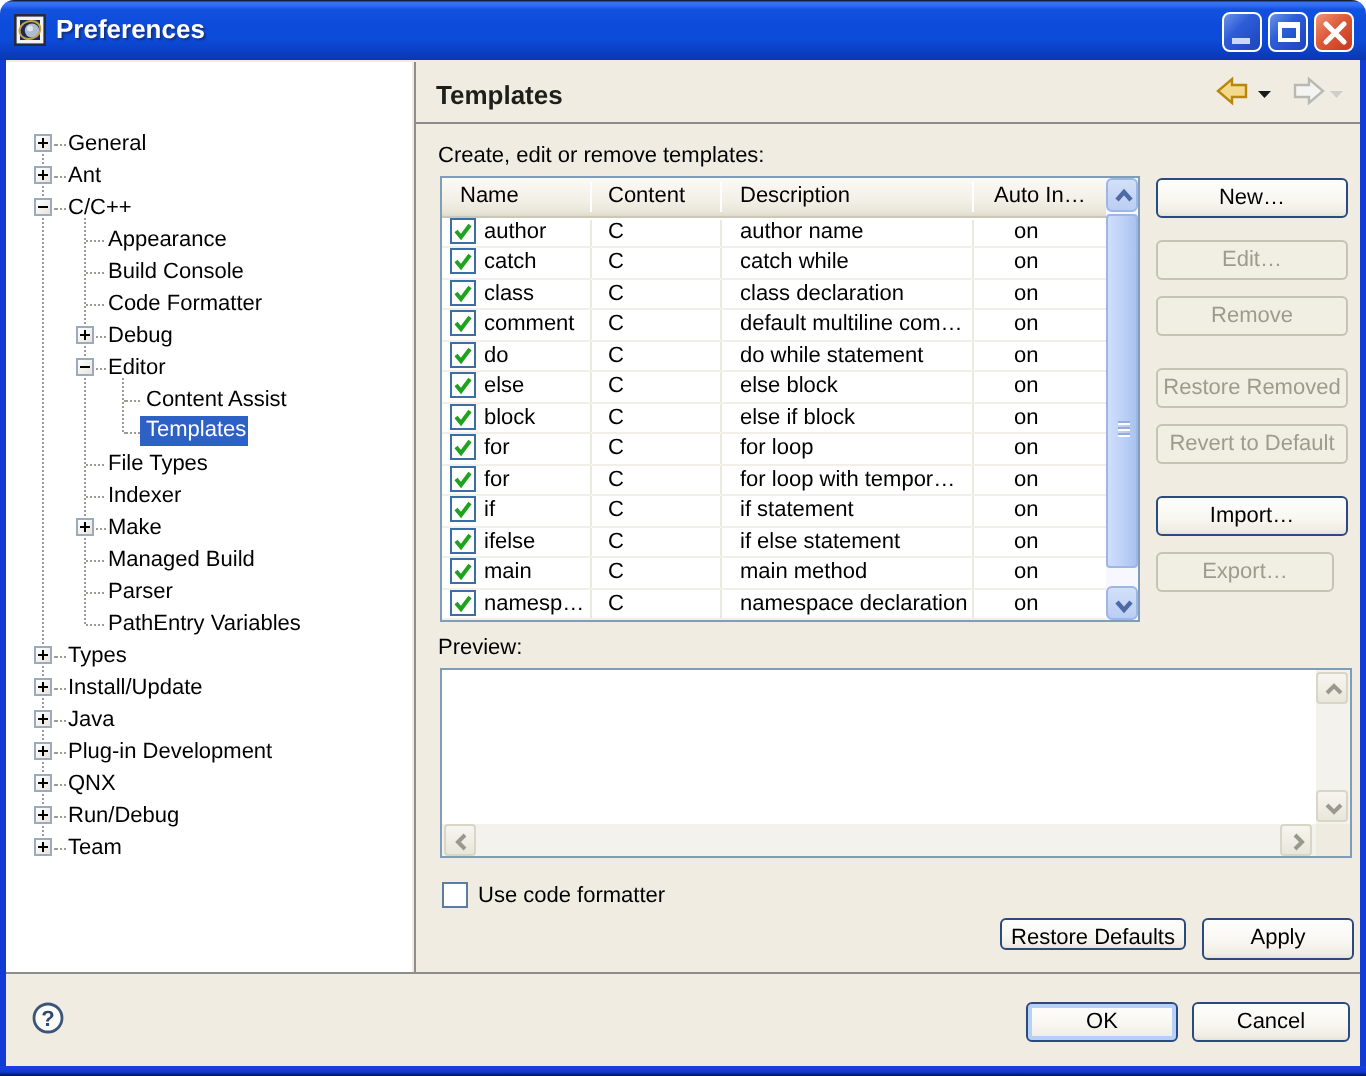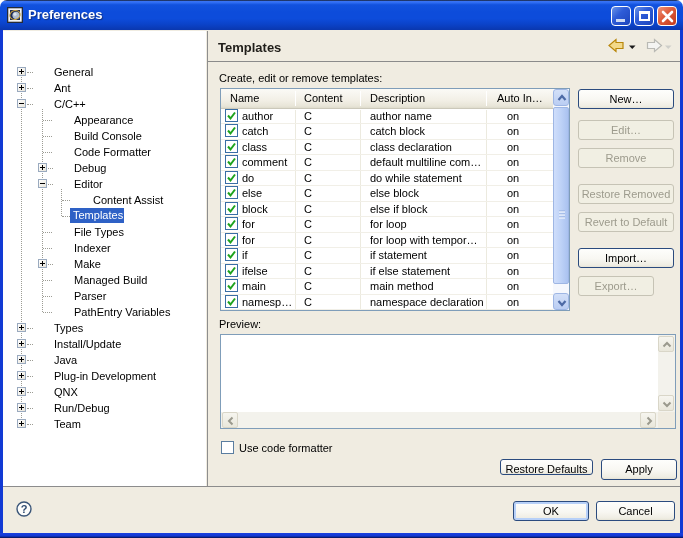--- a/index.html
+++ b/index.html
@@ -19,21 +19,21 @@
 #btnmin { left:611px; background:linear-gradient(135deg,#6a94e8 0%,#2e5cd8 40%,#1c44bc 100%); }
 #btnmax { left:634px; background:linear-gradient(135deg,#6a94e8 0%,#2e5cd8 40%,#1c44bc 100%); }
 #btncls { left:657px; background:linear-gradient(135deg,#f09378 0%,#dd5b3a 45%,#c43a1c 100%); }
 #btnmin i { position:absolute; left:4px; top:12px; width:9px; height:3px; background:#cdd9f2; }
 #btnmax i { position:absolute; left:4px; top:4px; width:11px; height:10px; border:2px solid #fff; border-top-width:3px; }
 #btncls svg, #btnmax svg { position:absolute; left:0; top:0; }
 
 #treebg { left:3px; top:31px; width:203px; height:455px; background:#fff; }
 #vsep { left:206.5px; top:31px; width:1.5px; height:456px; background:#8e8e8e; }
 #filter { left:10px; top:38px; width:164px; height:15px; border:1px solid #7f9db9; background:#fff; font-size:11px; line-height:13px; padding-left:3px; color:#000; }
-.trow { position:absolute; height:16px; line-height:16px; font-size:11px; color:#000; white-space:nowrap;margin-left:20px; }
+.trow { position:absolute; height:16px; line-height:16px; font-size:11px; color:#000; white-space:nowrap; }
 .tbox { position:absolute; width:9px; height:9px; background:linear-gradient(135deg,#ffffff,#e7e4da); border:1px solid #9aaabf; }
 .tbox .h { position:absolute; left:1px; top:3px; width:5px; height:1px; background:#000; }
 .tbox .v { position:absolute; left:3px; top:1px; width:1px; height:5px; background:#000; }
 .dotv { position:absolute; width:1px; border-left:1px dotted #9c9c94; }
 .doth { position:absolute; height:1px; border-top:1px dotted #9c9c94; }
 #tsel { left:70px; top:208px; width:54px; height:15px; background:#2e61c6; }
 #tsel span { position:absolute; left:3px; top:0px; color:#fff; font-size:11px; line-height:15px; }
 
 #rtitle { left:218px; top:40px; font-size:13px; font-weight:bold; color:#201e1a; }
 #hline1 { left:208px; top:61px; width:472px; height:1px; background:#8b8b8b; }
@@ -235,21 +235,21 @@
         <span style="left:149px">author name</span>
         <span style="left:286px">on</span>
   </div>
   <div class="trowT" style="top:35px;height:16px">
    <div class="cb" style="left:4px;top:0px"><svg width="13" height="13" viewBox="0 0 13 13">
             <rect x="0.5" y="0.5" width="12" height="12" fill="#fff" stroke="#3a6ea5"></rect>
             <path d="M3 6.5 L5.5 9.5 L10 3.5" stroke="#1da31d" stroke-width="2" fill="none"></path>
           </svg></div>
    <span style="left:21px">catch</span>
         <span style="left:83px">C</span>
-        <span style="left:149px">catch block</span>
+        <span style="left:149px">catch while</span>
         <span style="left:286px">on</span>
   </div>
   <div class="trowT" style="top:51px;height:15px">
    <div class="cb" style="left:4px;top:0px"><svg width="13" height="13" viewBox="0 0 13 13">
             <rect x="0.5" y="0.5" width="12" height="12" fill="#fff" stroke="#3a6ea5"></rect>
             <path d="M3 6.5 L5.5 9.5 L10 3.5" stroke="#1da31d" stroke-width="2" fill="none"></path>
           </svg></div>
    <span style="left:21px">class</span>
         <span style="left:83px">C</span>
         <span style="left:149px">class declaration</span>
@@ -377,21 +377,21 @@
         </svg>
       </div>
   </div>
   <div id="rightbtns">
   <div class="abs btn" style="left:578px;top:89px;width:96px;height:20px;line-height:18px">New…</div>
   <div class="abs btnD" style="left:578px;top:120px;width:96px;height:20px;line-height:18px">Edit…</div>
   <div class="abs btnD" style="left:578px;top:148px;width:96px;height:20px;line-height:18px">Remove</div>
   <div class="abs btnD" style="left:578px;top:184px;width:96px;height:20px;line-height:18px">Restore Removed</div>
   <div class="abs btnD" style="left:578px;top:212px;width:96px;height:20px;line-height:18px">Revert to Default</div>
   <div class="abs btn" style="left:578px;top:248px;width:96px;height:20px;line-height:18px">Import…</div>
-  <div class="abs btnD" style="left:578px;top:276px;width:76px;height:20px;line-height:18px">Export…</div>
+  <div class="abs btnD" style="left:578px;top:276px;width:89px;height:20px;line-height:18px">Export…</div>
   </div>
   <div class="abs" id="lbl-preview">Preview:</div>
   <div class="abs" id="preview">
   <div class="sbtrack" style="left:437px;top:0;width:17px;height:77px;background:#f3f2ec"></div>
   <div class="sbbtnD" style="left:437px;top:1px;width:16px;height:16px"><svg width="16" height="16" viewBox="0 0 16 16">
           <path d="M4.5 9.5 L8 6 L11.5 9.5" stroke="#9a998d" stroke-width="2" fill="none"></path>
         </svg></div>
   <div class="sbbtnD" style="left:437px;top:60px;width:16px;height:16px"><svg width="16" height="16" viewBox="0 0 16 16">
           <path d="M4.5 6.5 L8 10 L11.5 6.5" stroke="#9a998d" stroke-width="2" fill="none"></path>
         </svg></div>

